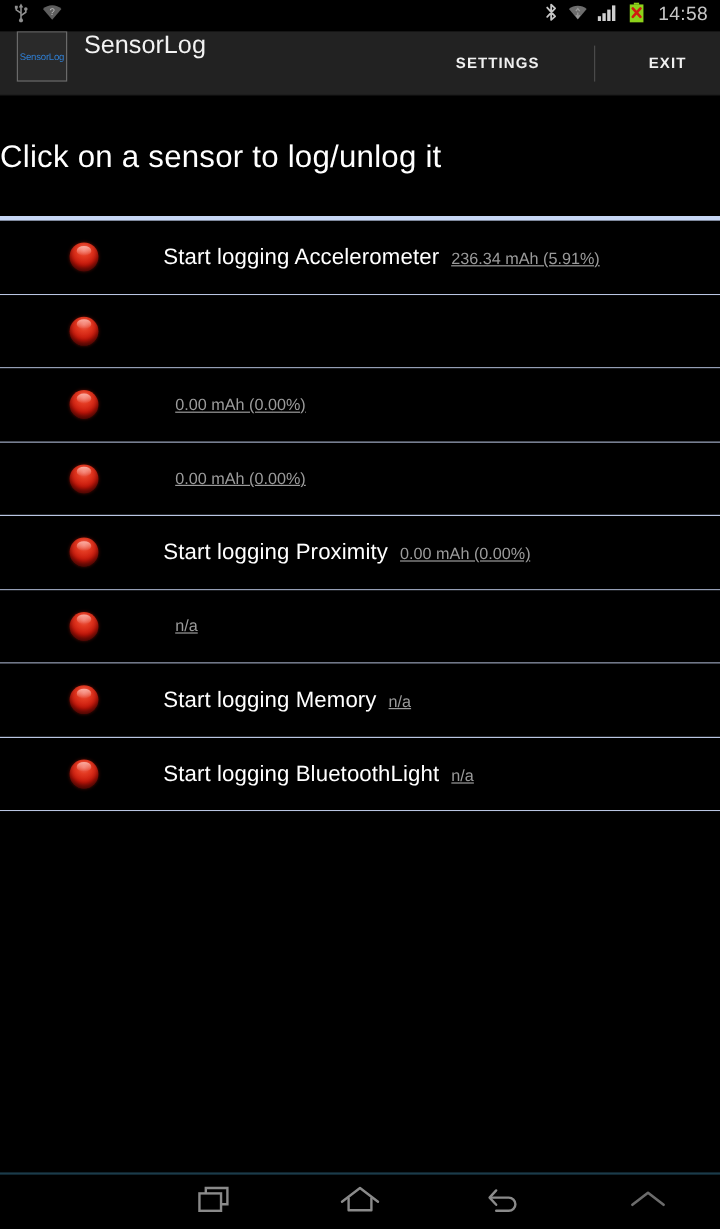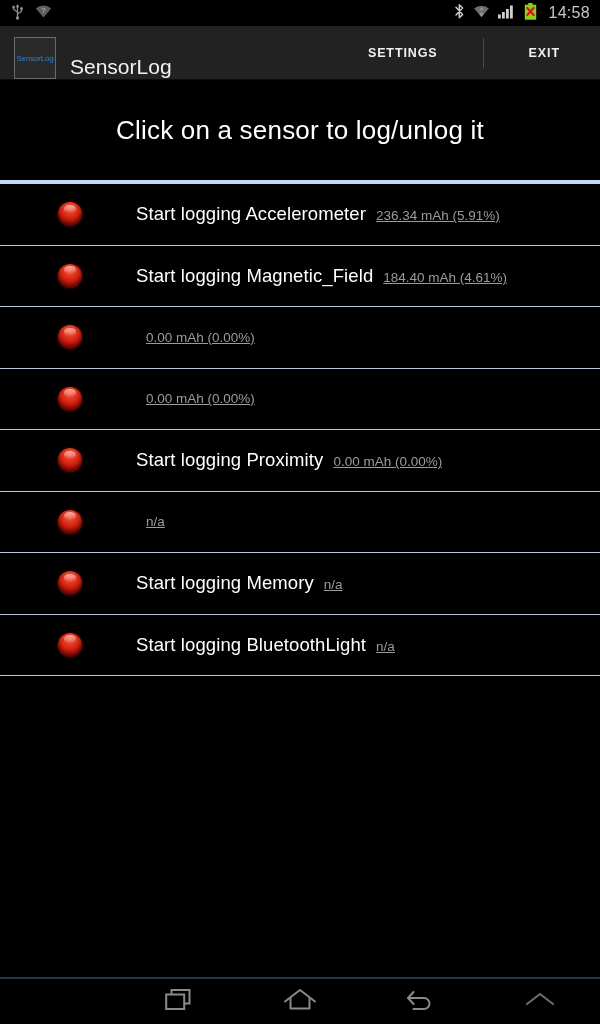--- a/index.html
+++ b/index.html
@@ -24,22 +24,22 @@
     color:#c6c6c6; font-size:16px; letter-spacing:.3px;
     font-family:"Liberation Sans", sans-serif;
     margin-left:3px;
   }
   .sicon{ display:block; }
 
   
   .action-bar{
     height:54px; width:100%;
     background:#222222;
-    display:flex; align-items:flex-end;
-    padding:0 24px 0 14px;
+    display:flex; align-items:flex-start;
+    padding:0 12px 0 14px;
     border-bottom:1px solid #0d0d0d;
   }
   .app-icon{
     width:42px; height:42px;
     border:1px solid #6a6a6a;
     background:#2a2a2a;
     display:flex; align-items:center; justify-content:center;
     flex:0 0 auto;
   }
   .app-icon-text{
@@ -58,21 +58,21 @@
     display:flex; align-items:center; height:100%;
     cursor:pointer; background:transparent; border:none;
     font-family:"Liberation Sans", sans-serif;
   }
   .ab-sep{ width:1px; height:30px; background:#4a4a4a; }
 
   
   .content{ background:#000; }
   .headline-wrap{
     height:100px;
-    display:flex; align-items:center; justify-content:center;
+    display:flex; align-items:center; justify-content:flex-start;
   }
   .headline{
     color:#ffffff; font-size:26px; font-weight:normal;
     letter-spacing:.2px; text-align:center;
   }
 
   
   .list-top-rule{ height:4px; background:#c6d6f5; width:100%; }
   .sensor-list{ width:100%; }
   .sensor-row{
@@ -209,24 +209,20 @@
     <div class="sensor-list" id="sensor-list">
         <div class="sensor-row">
           <span class="led"></span>
           <div class="row-text">
             <span class="row-label">Start logging Accelerometer</span>
             <span class="row-stat">236.34 mAh (5.91%)</span>
           </div>
         </div>
         <div class="sensor-row">
           <span class="led"></span>
-          <div class="row-text">
-            <span class="row-label">Start logging Magnetic_Field</span>
-            <span class="row-stat">184.40 mAh (4.61%)</span>
-          </div>
         </div>
         <div class="sensor-row">
           <span class="led"></span>
           <div class="row-text">
             <span class="row-stat">0.00 mAh (0.00%)</span>
           </div>
         </div>
         <div class="sensor-row">
           <span class="led"></span>
           <div class="row-text">

